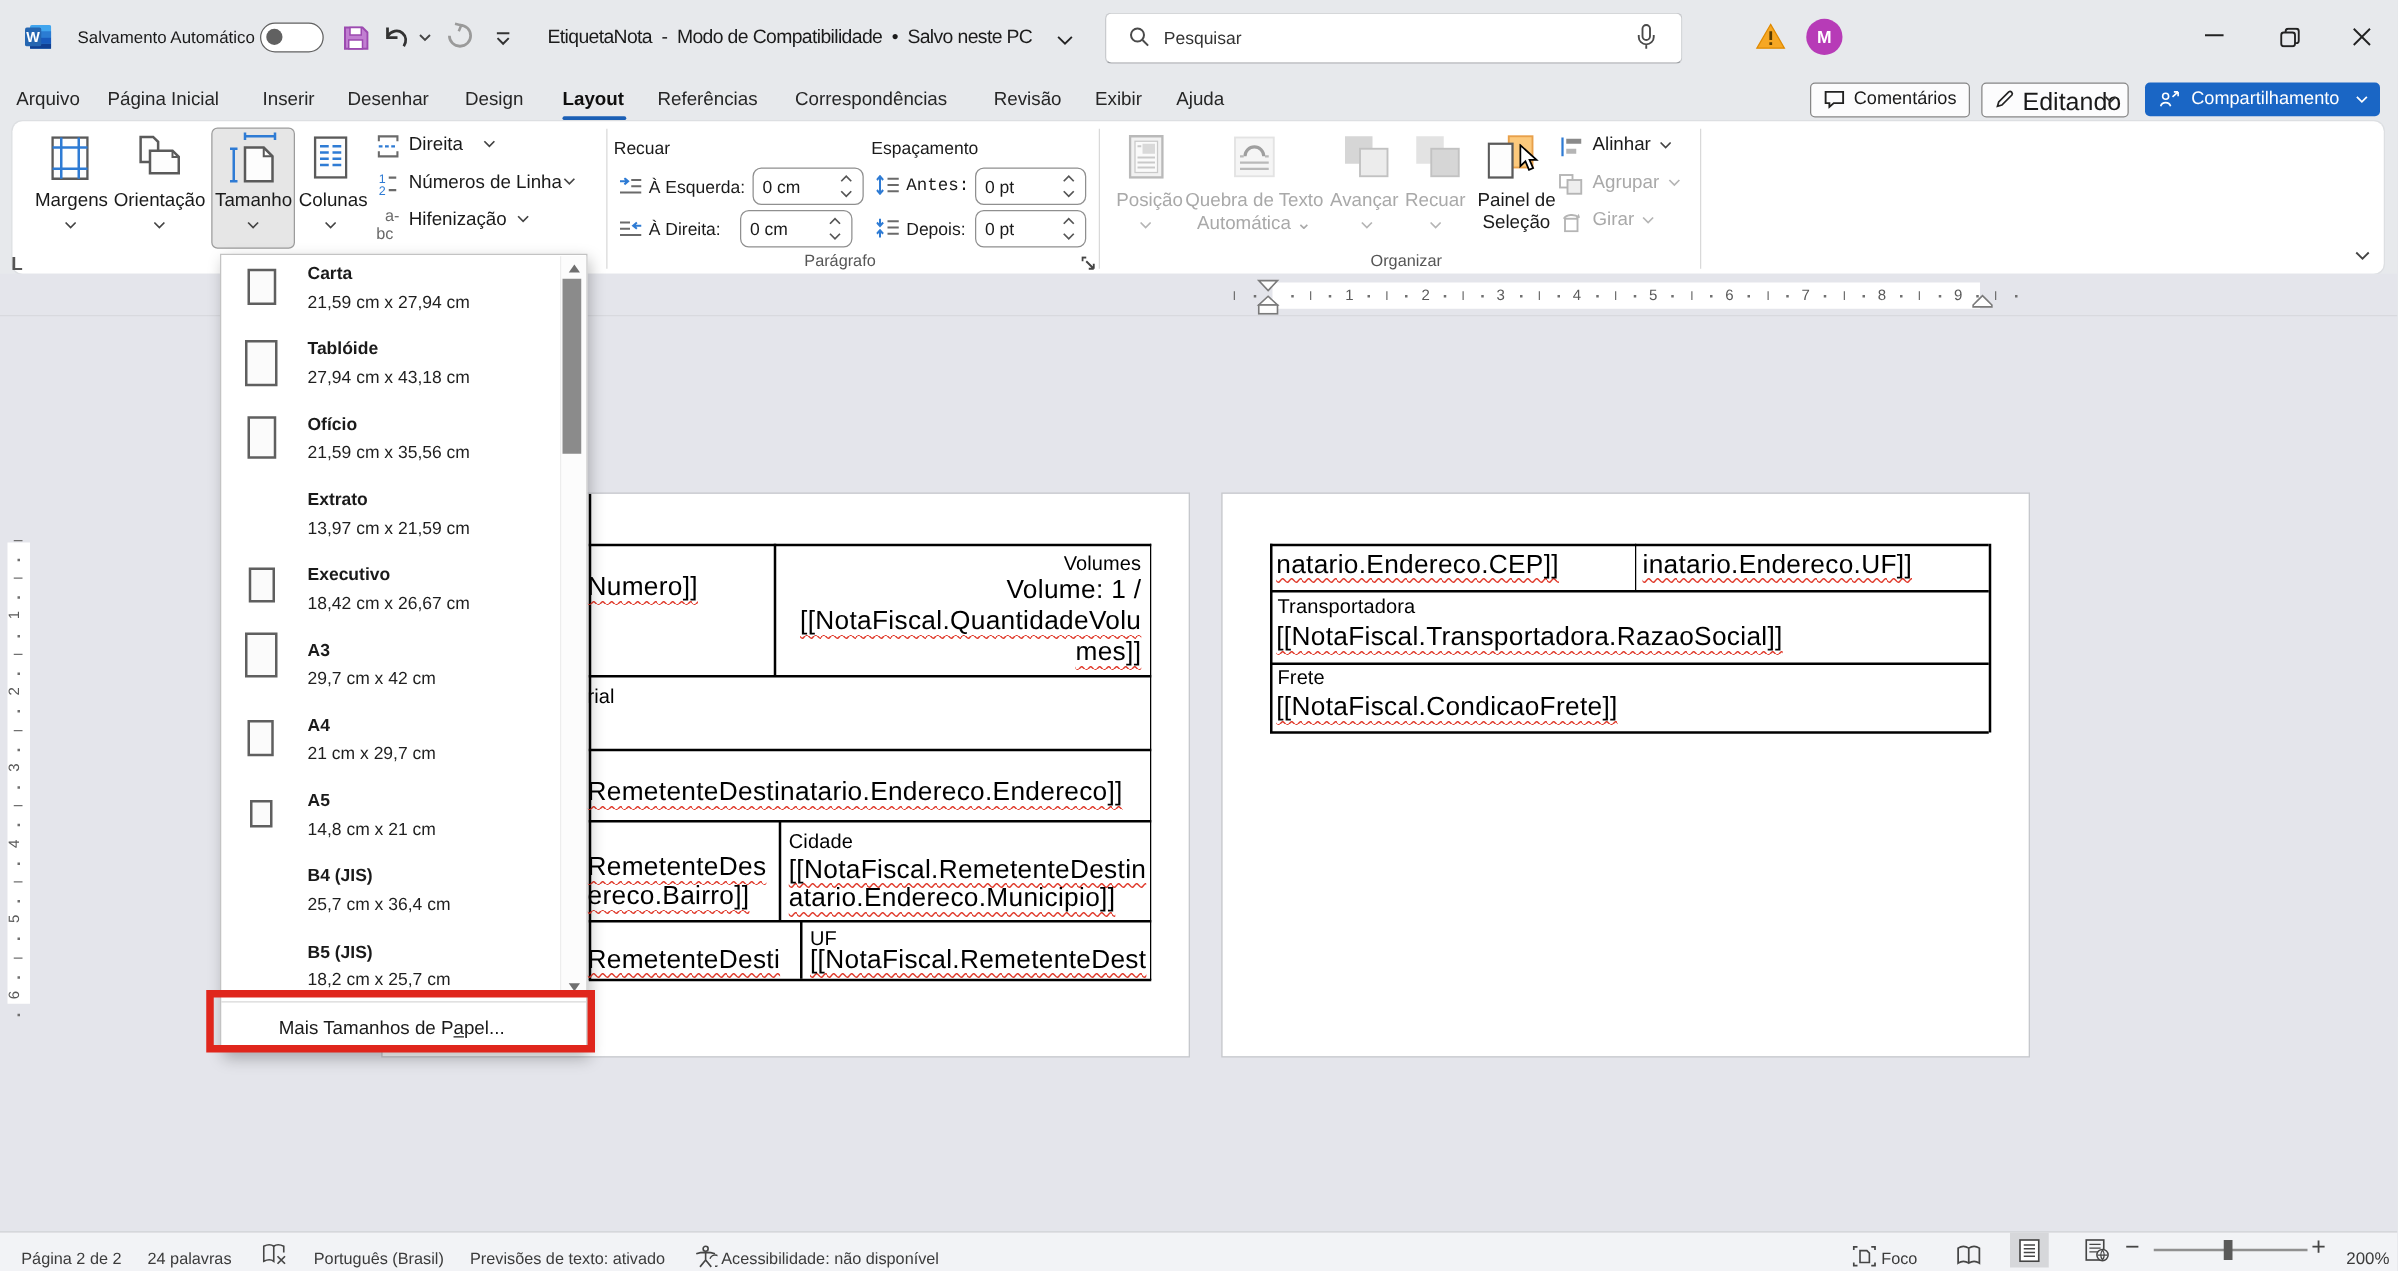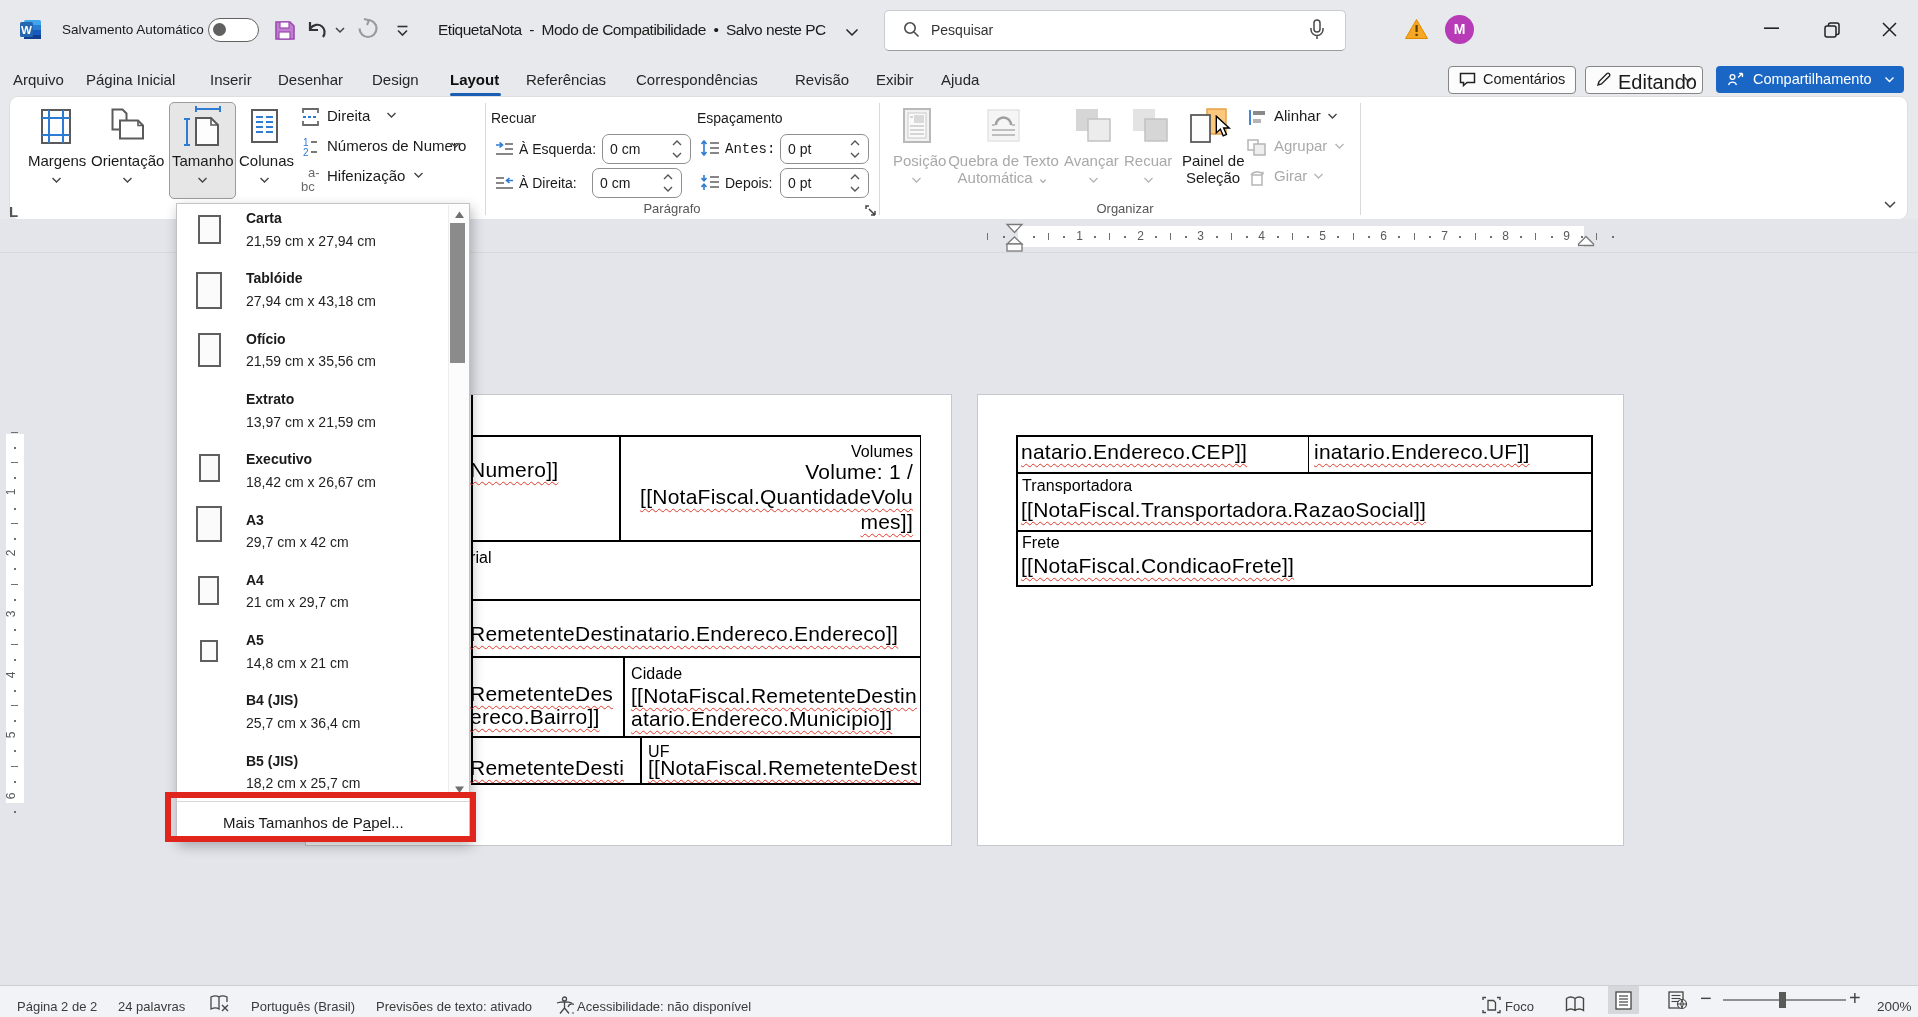--- a/index.html
+++ b/index.html
@@ -200,21 +200,21 @@
 <svg class="abs" style="left:386px;top:112px;" width="11" height="7" viewBox="0 0 11 7">
       <path d="M1.5 1 L5.5 5 L9.5 1" fill="none" stroke="#444" stroke-width="1.4"></path>
     </svg>
 
 <svg class="abs" style="left:302px;top:137px;" width="17" height="20" viewBox="0 0 17 20">
   <text x="1" y="9" font-size="10" fill="#2e7bd4" font-family="Liberation Sans">1</text>
   <text x="1" y="19" font-size="10" fill="#2e7bd4" font-family="Liberation Sans">2</text>
   <line x1="9" y1="5" x2="15" y2="5" stroke="#6a6a6a" stroke-width="1.8"></line>
   <line x1="9" y1="15" x2="15" y2="15" stroke="#6a6a6a" stroke-width="1.8"></line>
 </svg>
-<div class="abs" style="left:327px;top:137px;font-size:15px;color:#1a1a1a;">Números de Numero</div>
+<div class="abs" style="left:327px;top:137px;font-size:15px;color:#1a1a1a;">Números de Linha</div>
 <svg class="abs" style="left:450px;top:142px;" width="11" height="7" viewBox="0 0 11 7">
       <path d="M1.5 1 L5.5 5 L9.5 1" fill="none" stroke="#444" stroke-width="1.4"></path>
     </svg>
 
 <svg class="abs" style="left:300px;top:165px;" width="22" height="30" viewBox="0 0 22 30">
   <text x="8" y="12" font-size="13" fill="#6a6a6a" font-family="Liberation Sans">a-</text>
   <text x="1" y="26" font-size="13" fill="#6a6a6a" font-family="Liberation Sans">bc</text>
 </svg>
 <div class="abs" style="left:327px;top:167px;font-size:15px;color:#1a1a1a;">Hifenização</div>
 <svg class="abs" style="left:413px;top:172px;" width="11" height="7" viewBox="0 0 11 7">

